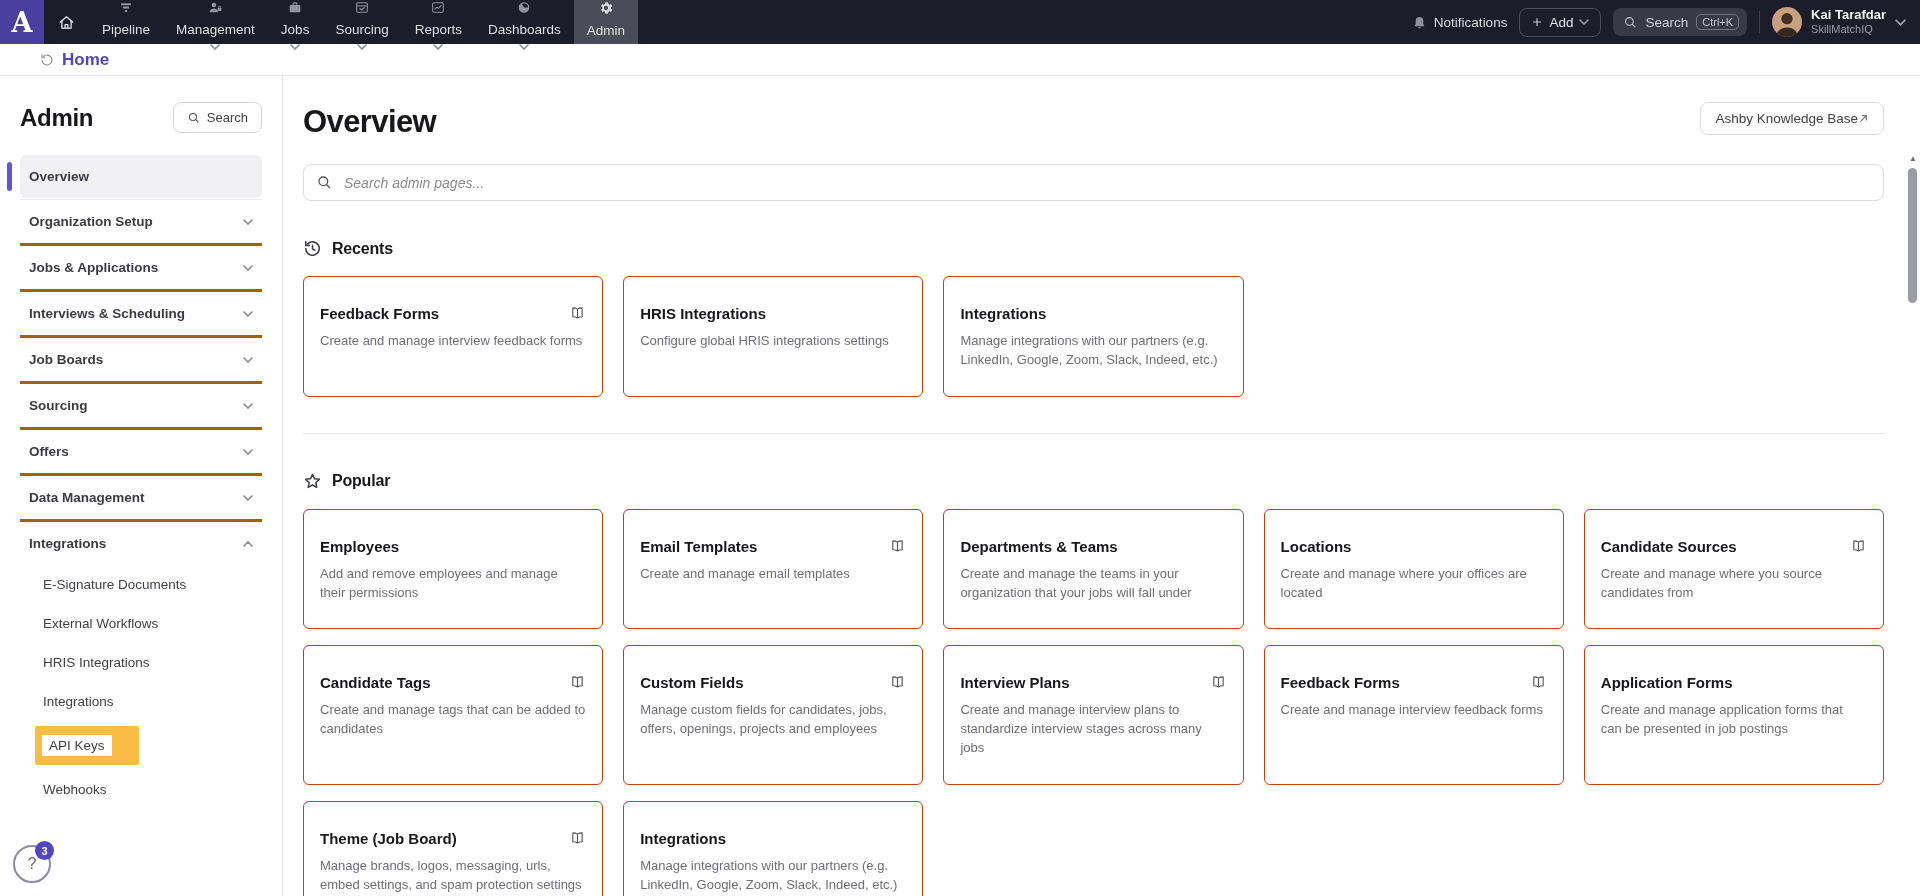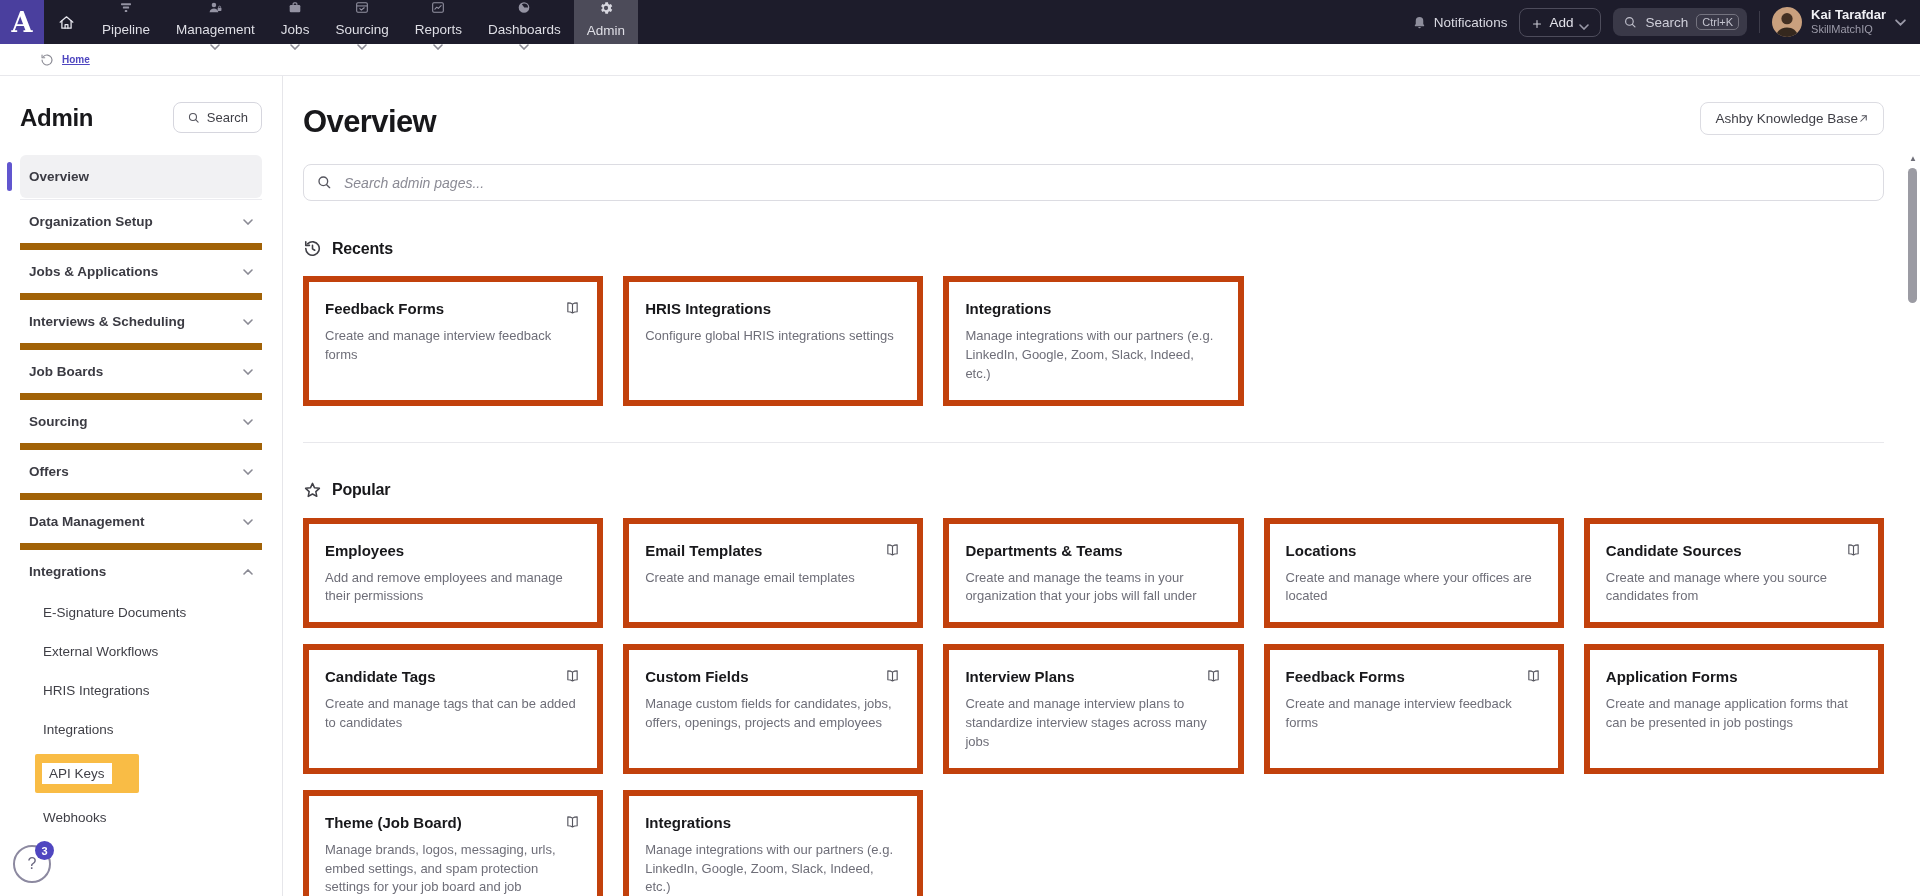--- a/index.html
+++ b/index.html
@@ -19,48 +19,48 @@
   .home-btn { display:flex; align-items:center; padding:0 14px; cursor:pointer; }
   .main-nav { display:flex; align-items:stretch; }
   .nav-item { display:flex; align-items:center; gap:7px; padding:0 13px; cursor:pointer; white-space:nowrap;flex-direction:column; }
   .nav-item.active { background:#4c4b59; }
   .nav-item .ni-icon { color:#9493a3; }
   .nav-item.active .ni-icon { color:#d8d8e0; }
   .nav-item .chev { color:#8b8a9a; margin-left:-1px; }
   .topbar-right { margin-left:auto; display:flex; align-items:center; gap:12px; padding-right:14px; }
   .notif { display:flex; align-items:center; gap:7px; cursor:pointer; color:#d9d9e2; }
   .notif .ni-icon { color:#8e8e9c; }
-  .add-btn { display:flex; align-items:flex-end; gap:6px; border:1px solid #4d4c5b; border-radius:8px; padding:6px 11px; cursor:pointer; color:#e2e2ea; background:transparent; font-size:13.5px; font-family:inherit; }
+  .add-btn { display:flex; align-items:center; gap:6px; border:1px solid #4d4c5b; border-radius:8px; padding:6px 11px; cursor:pointer; color:#e2e2ea; background:transparent; font-size:13.5px; font-family:inherit; }
   .search-pill { display:flex; align-items:center; gap:8px; background:#3a3948; border-radius:8px; padding:6px 8px 6px 10px; cursor:pointer; color:#cfcfda; min-width:128px; }
   .kbd { border:1px solid #74737f; border-radius:5px; font-size:11px; padding:1px 5px; color:#c4c4cf; }
   .vdiv { width:1px; height:22px; background:#3d3c4a; }
   .user-chip { display:flex; align-items:center; gap:9px; cursor:pointer; }
   .avatar { width:30px; height:30px; border-radius:50%; overflow:hidden; flex:none; }
   .user-txt { line-height:1.15; }
   .user-name { font-size:13px; color:#f0f0f5; font-weight:700; }
   .user-org { font-size:11px; color:#9c9ba9; }
 
   
   .crumbbar { height:32px; background:#fff; border-bottom:1px solid #e8e8ec; display:flex; align-items:center; gap:8px; padding-left:40px; }
   .crumbbar .ni-icon { color:#8a8a94; }
-  .crumb-home { font-size:10px; font-weight:700; color:var(--accent,#4f46c0); cursor:pointer;text-decoration:underline; }
+  .crumb-home { font-size:17px; font-weight:700; color:var(--accent,#4f46c0); cursor:pointer; }
 
   
   .shell { display:flex; height:820px; }
 
   
   .sidebar { width:283px; flex:none; border-right:1px solid #e6e6ea; padding:26px 20px 0 20px; position:relative; background:#fff; }
   .side-head { display:flex; align-items:center; justify-content:space-between; }
   .side-title { font-size:24px; font-weight:700; color:#18181b; letter-spacing:-0.3px; }
   .side-search { display:flex; align-items:center; gap:7px; border:1px solid #d6d6de; border-radius:8px; background:#fff; padding:7px 13px; font-size:13px; color:#3f3f46; cursor:pointer; font-family:inherit; }
   .side-search .ni-icon { color:#55555e; }
   .side-list { list-style:none; margin:22px 0 0; padding:0; font-size:13.5px; }
   .side-list li { cursor:pointer; }
   li.top { position:relative; display:flex; align-items:center; justify-content:space-between; padding:14px 9px; font-weight:700; color:#3b3b43; }
-  li.top.bdr { border-bottom:7px solid #a16207; }
+  li.top.bdr { border-bottom:3px solid #a16207; }
   li.top .chev { color:#8a8a94; }
   li.top.active { background:#f1f1f3; border-radius:6px; border-bottom:none; margin-bottom:1px; }
   li.top.active::before { content:""; position:absolute; left:-13px; top:7px; bottom:7px; width:5px; border-radius:3px; background:var(--active-bar,#6156cf); }
   li.top.active + li.top { border-top:1px solid #ececf0; }
   li.child { padding:12px 9px 12px 23px; font-weight:400; color:#3f3f46; }
   li.child.hl { padding:5px 0 5px 15px; }
   .hl-block { display:inline-block; background:var(--highlight,#f9bc45); padding:9px 27px 9px 7px; border-radius:2px; }
   .hl-chip { background:#fff; padding:3px 7px; display:inline-block; }
   .help-fab { position:absolute; left:13px; bottom:13px; width:38px; height:38px; border-radius:50%; border:2px solid #8c89a0; background:#fff; color:#6b6880; font-size:16px; display:flex; align-items:center; justify-content:center; cursor:pointer; }
   .help-badge { position:absolute; top:-6px; right:-5px; width:19px; height:19px; border-radius:50%; background:var(--accent,#4f46c0); color:#fff; font-size:11px; font-weight:700; display:flex; align-items:center; justify-content:center; }
@@ -72,21 +72,21 @@
   .kb-btn { display:flex; align-items:center; border:1px solid #dcdce2; background:#fff; border-radius:8px; padding:8px 14px; font-size:13.5px; color:#3f3f46; cursor:pointer; font-family:inherit; }
   .kb-btn .ni-icon { color:#55555e; }
   .admin-search { position:relative; margin-top:24px; }
   .admin-search .ni-icon { position:absolute; left:13px; top:10px; color:#55555e; }
   .admin-search input { width:100%; height:37px; border:1px solid #dcdce2; border-radius:8px; padding:0 14px 0 40px; font-size:14px; font-family:"Liberation Sans", sans-serif; color:#18181b; outline:none; background:#fff; }
   .admin-search input::placeholder { font-style:italic; color:#8a8a94; }
   .sect-head { display:flex; align-items:center; gap:10px; margin-top:38px; }
   .sect-head .ni-icon { color:#3f3f46; }
   .sect-title { font-size:16px; font-weight:700; margin:0; letter-spacing:-0.2px; }
   .card-grid { margin-top:18px; display:grid; grid-template-columns:repeat(5,1fr); gap:16px 20px; }
-  .card { border:6px solid #c2410c; border-radius:0; background:#fff; padding:16px 16px; min-height:100px; cursor:pointer; }
+  .card { border:1px solid #c2410c; border-radius:6px; background:#fff; padding:26px 16px; min-height:100px; cursor:pointer; }
   .card.tall { min-height:120px; }
   .card-head { display:flex; align-items:flex-start; justify-content:space-between; gap:8px; }
   .card-title { font-size:15px; font-weight:700; margin:2px 0 0; color:#18181b; }
   .card-head .ni-icon { color:#55555e; margin-top:2px; }
   .card-desc { margin:10px 0 0; font-size:13px; line-height:1.45; color:#6e6e78; }
   .sect-divider { border:none; border-top:1px solid #e8e8ec; margin:36px 0 0; }
 
   
   .scrollbar { position:absolute; top:78px; right:2px; bottom:6px; width:10px; }
   .sb-arrow { color:#6e6e78; font-size:8px; text-align:center; line-height:10px; }

